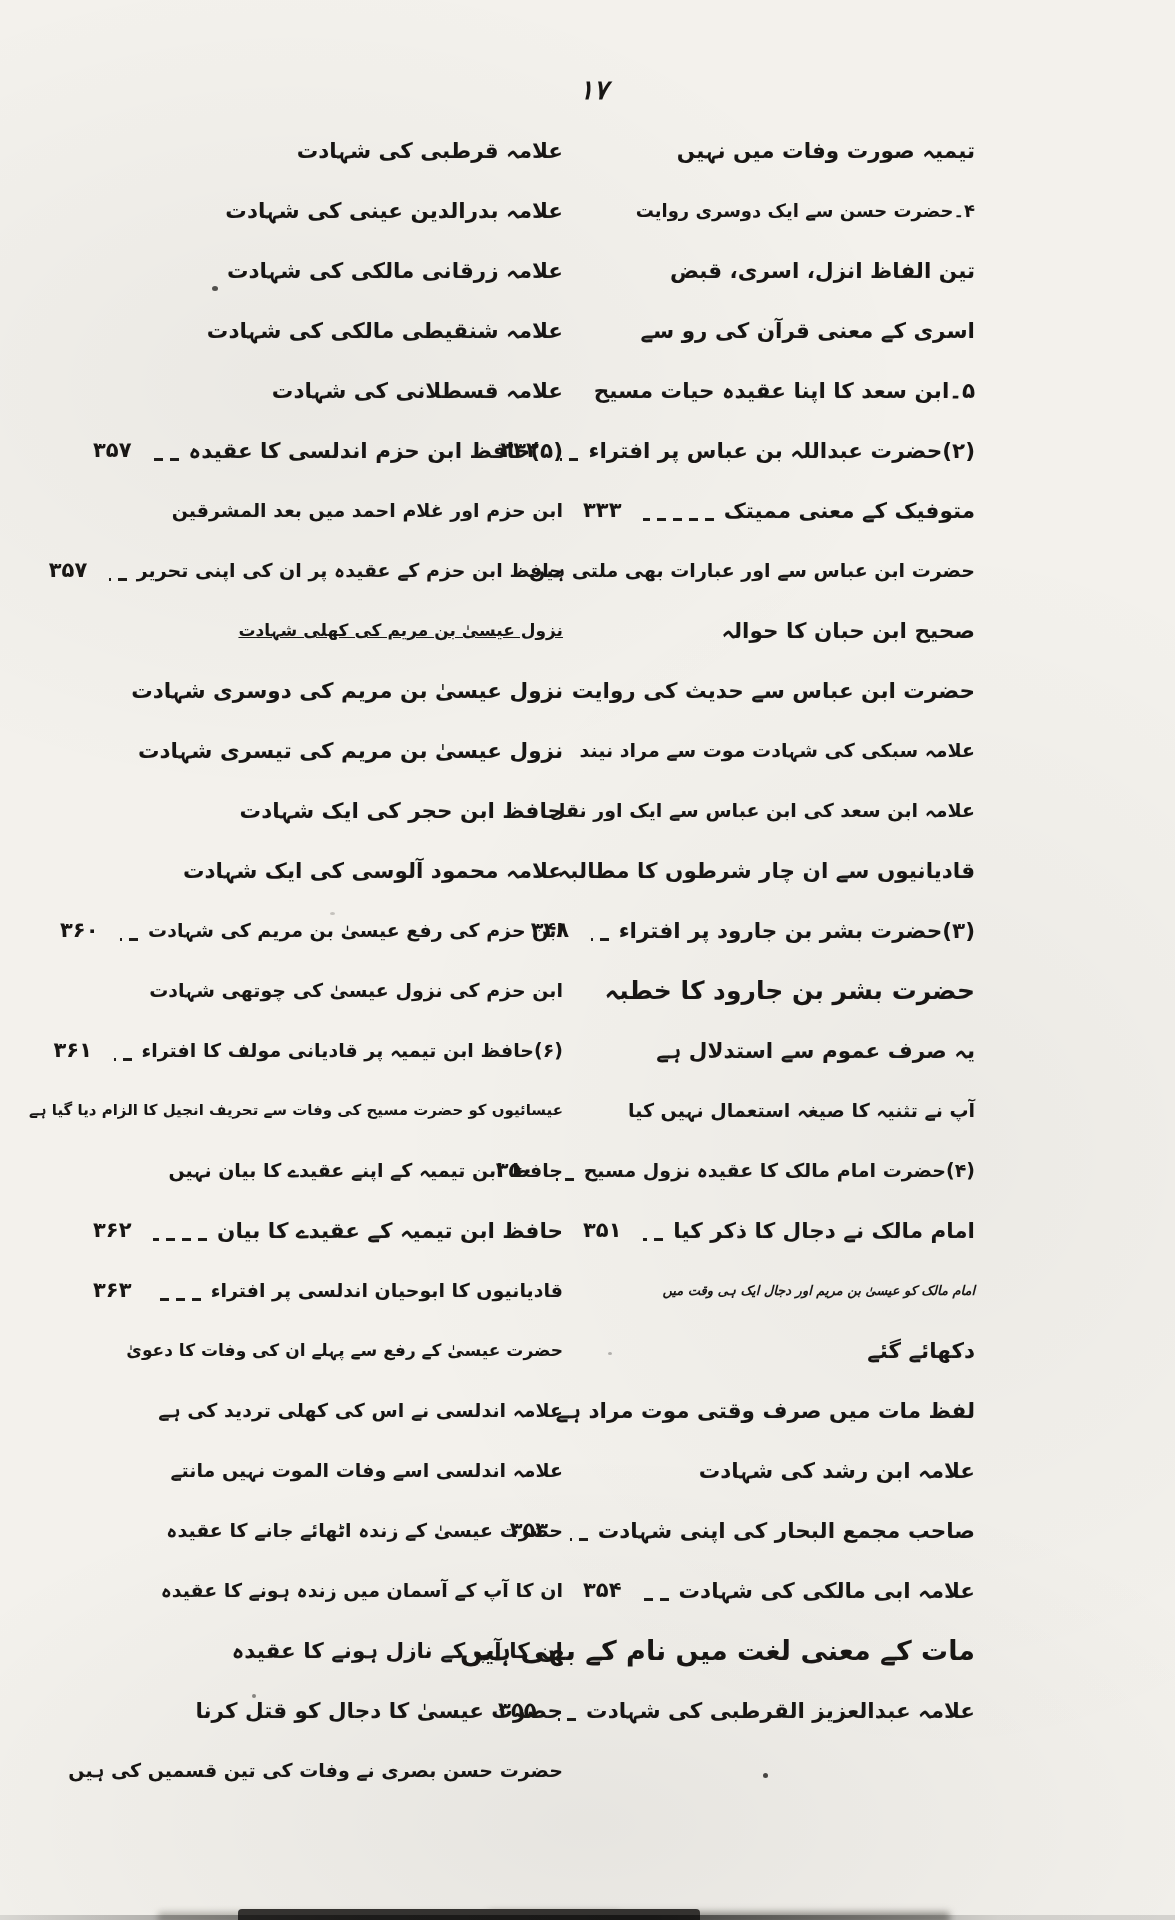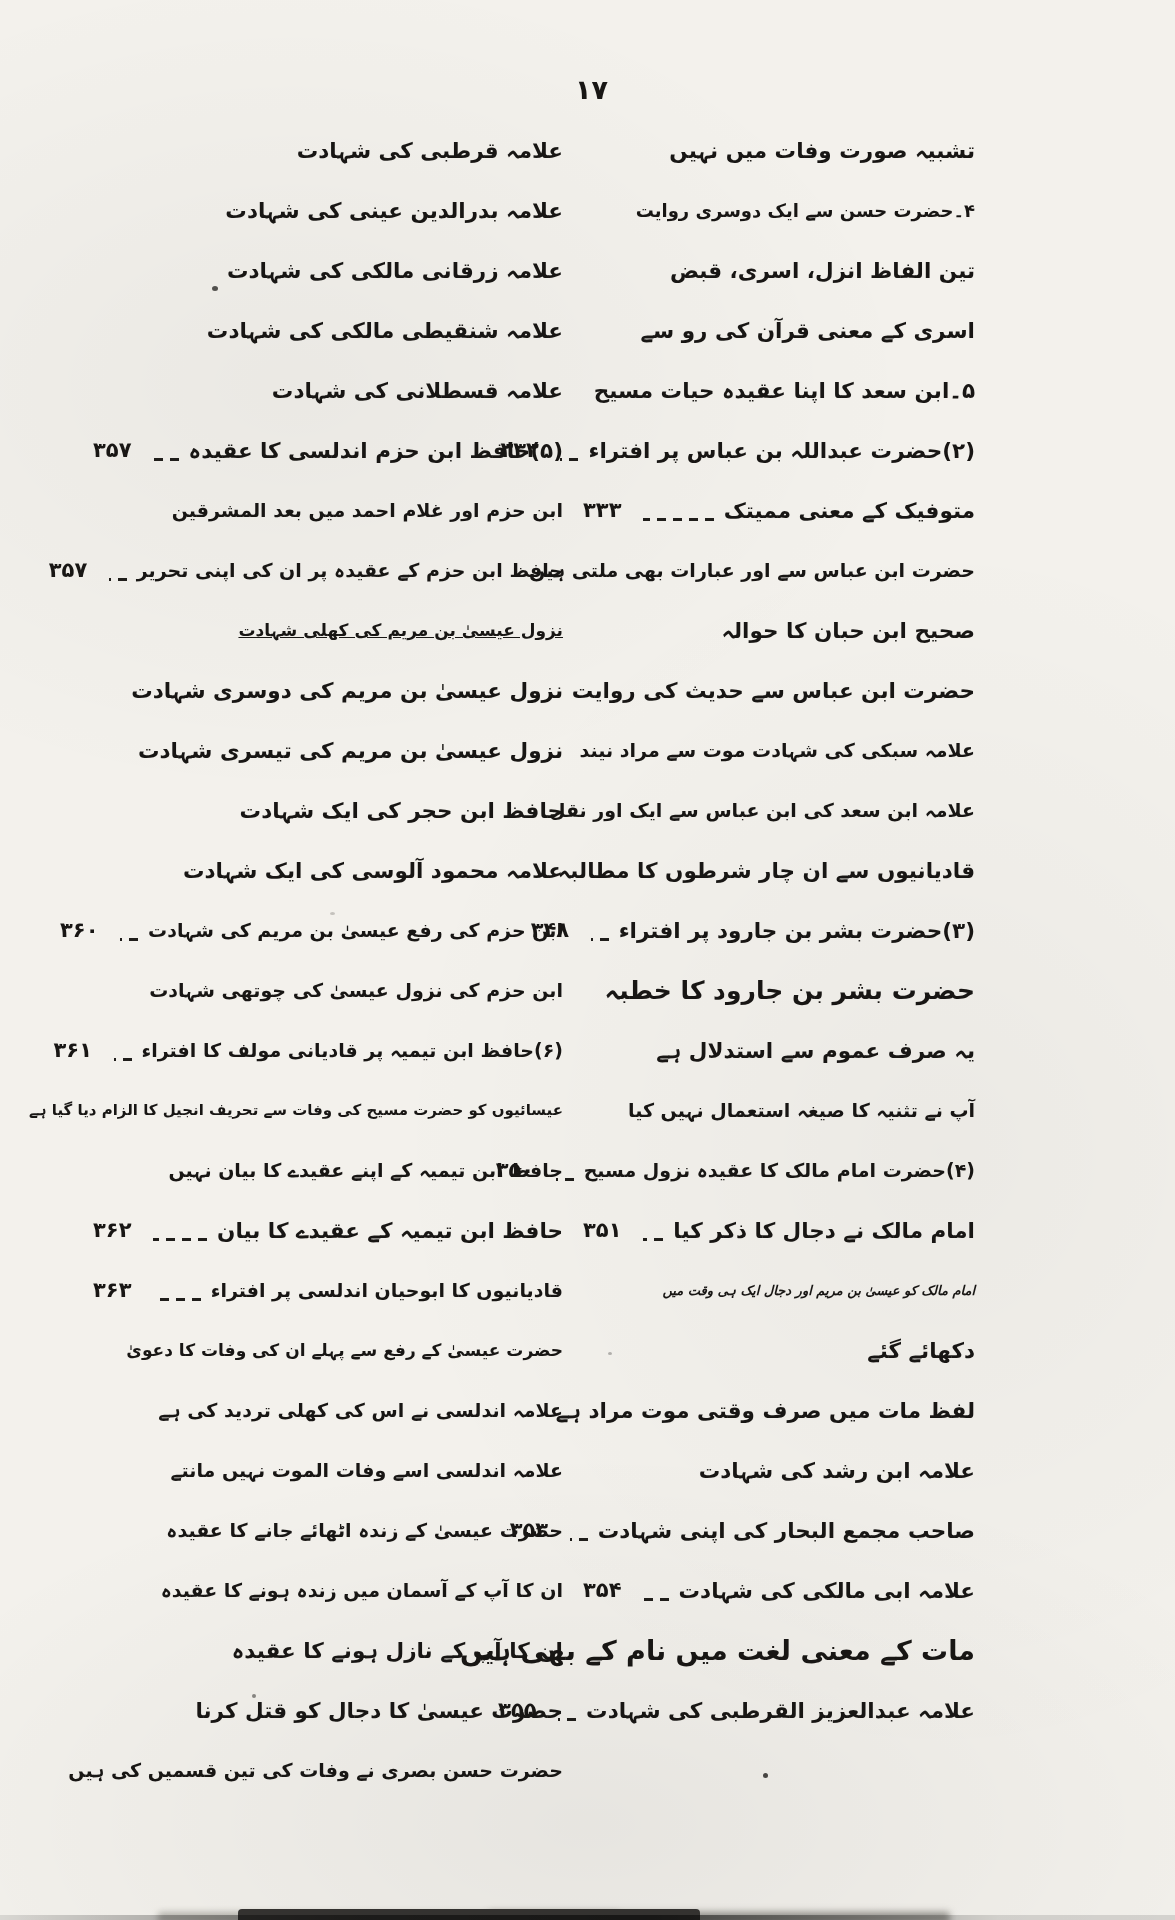--- a/index.html
+++ b/index.html
@@ -17,21 +17,21 @@
     direction:rtl;
     overflow:hidden;
   }
   .page::after{ 
     content:"";
     position:absolute;left:0;right:0;bottom:0;height:5px;
     background:linear-gradient(to right, rgba(0,0,0,.10), rgba(0,0,0,.45) 30%, rgba(0,0,0,.55) 55%, rgba(0,0,0,.12) 85%);
   }
   .page-number{
     position:absolute;top:74px;right:567px;
-    font-size:27px;font-weight:bold;letter-spacing:2px;
+    font-size:27px;font-weight:bold;letter-spacing:2px;font-style:italic;
   }
   .col{position:absolute;top:120px;}
   .col-right{right:200px;width:392px;}
   .col-left{right:612px;width:470px;}
   .entry{
     display:flex;align-items:center;
     height:60px;
     font-weight:bold;
   }
   .title{white-space:nowrap;}
@@ -58,21 +58,21 @@
   .speck.s5{left:330px;top:912px;width:5px;height:3px;background:rgba(30,28,25,.22);}
 </style>
 </head>
 <body>
 
 <div class="page">
   <div class="page-number">۱۷</div>
 
   <div class="col col-right">
       <div class="entry">
-        <span class="title" style="font-size: 21.5px;">تشبیہ صورت وفات میں نہیں</span>
+        <span class="title" style="font-size: 21.5px;">تیمیہ صورت وفات میں نہیں</span>
       </div>
       <div class="entry">
         <span class="title" style="font-size: 18px;">۴۔حضرت حسن سے ایک دوسری روایت</span>
       </div>
       <div class="entry">
         <span class="title" style="font-size: 21.5px;">تین الفاظ انزل، اسری، قبض</span>
       </div>
       <div class="entry">
         <span class="title" style="font-size: 21.5px;">اسری کے معنی قرآن کی رو سے</span>
       </div>

